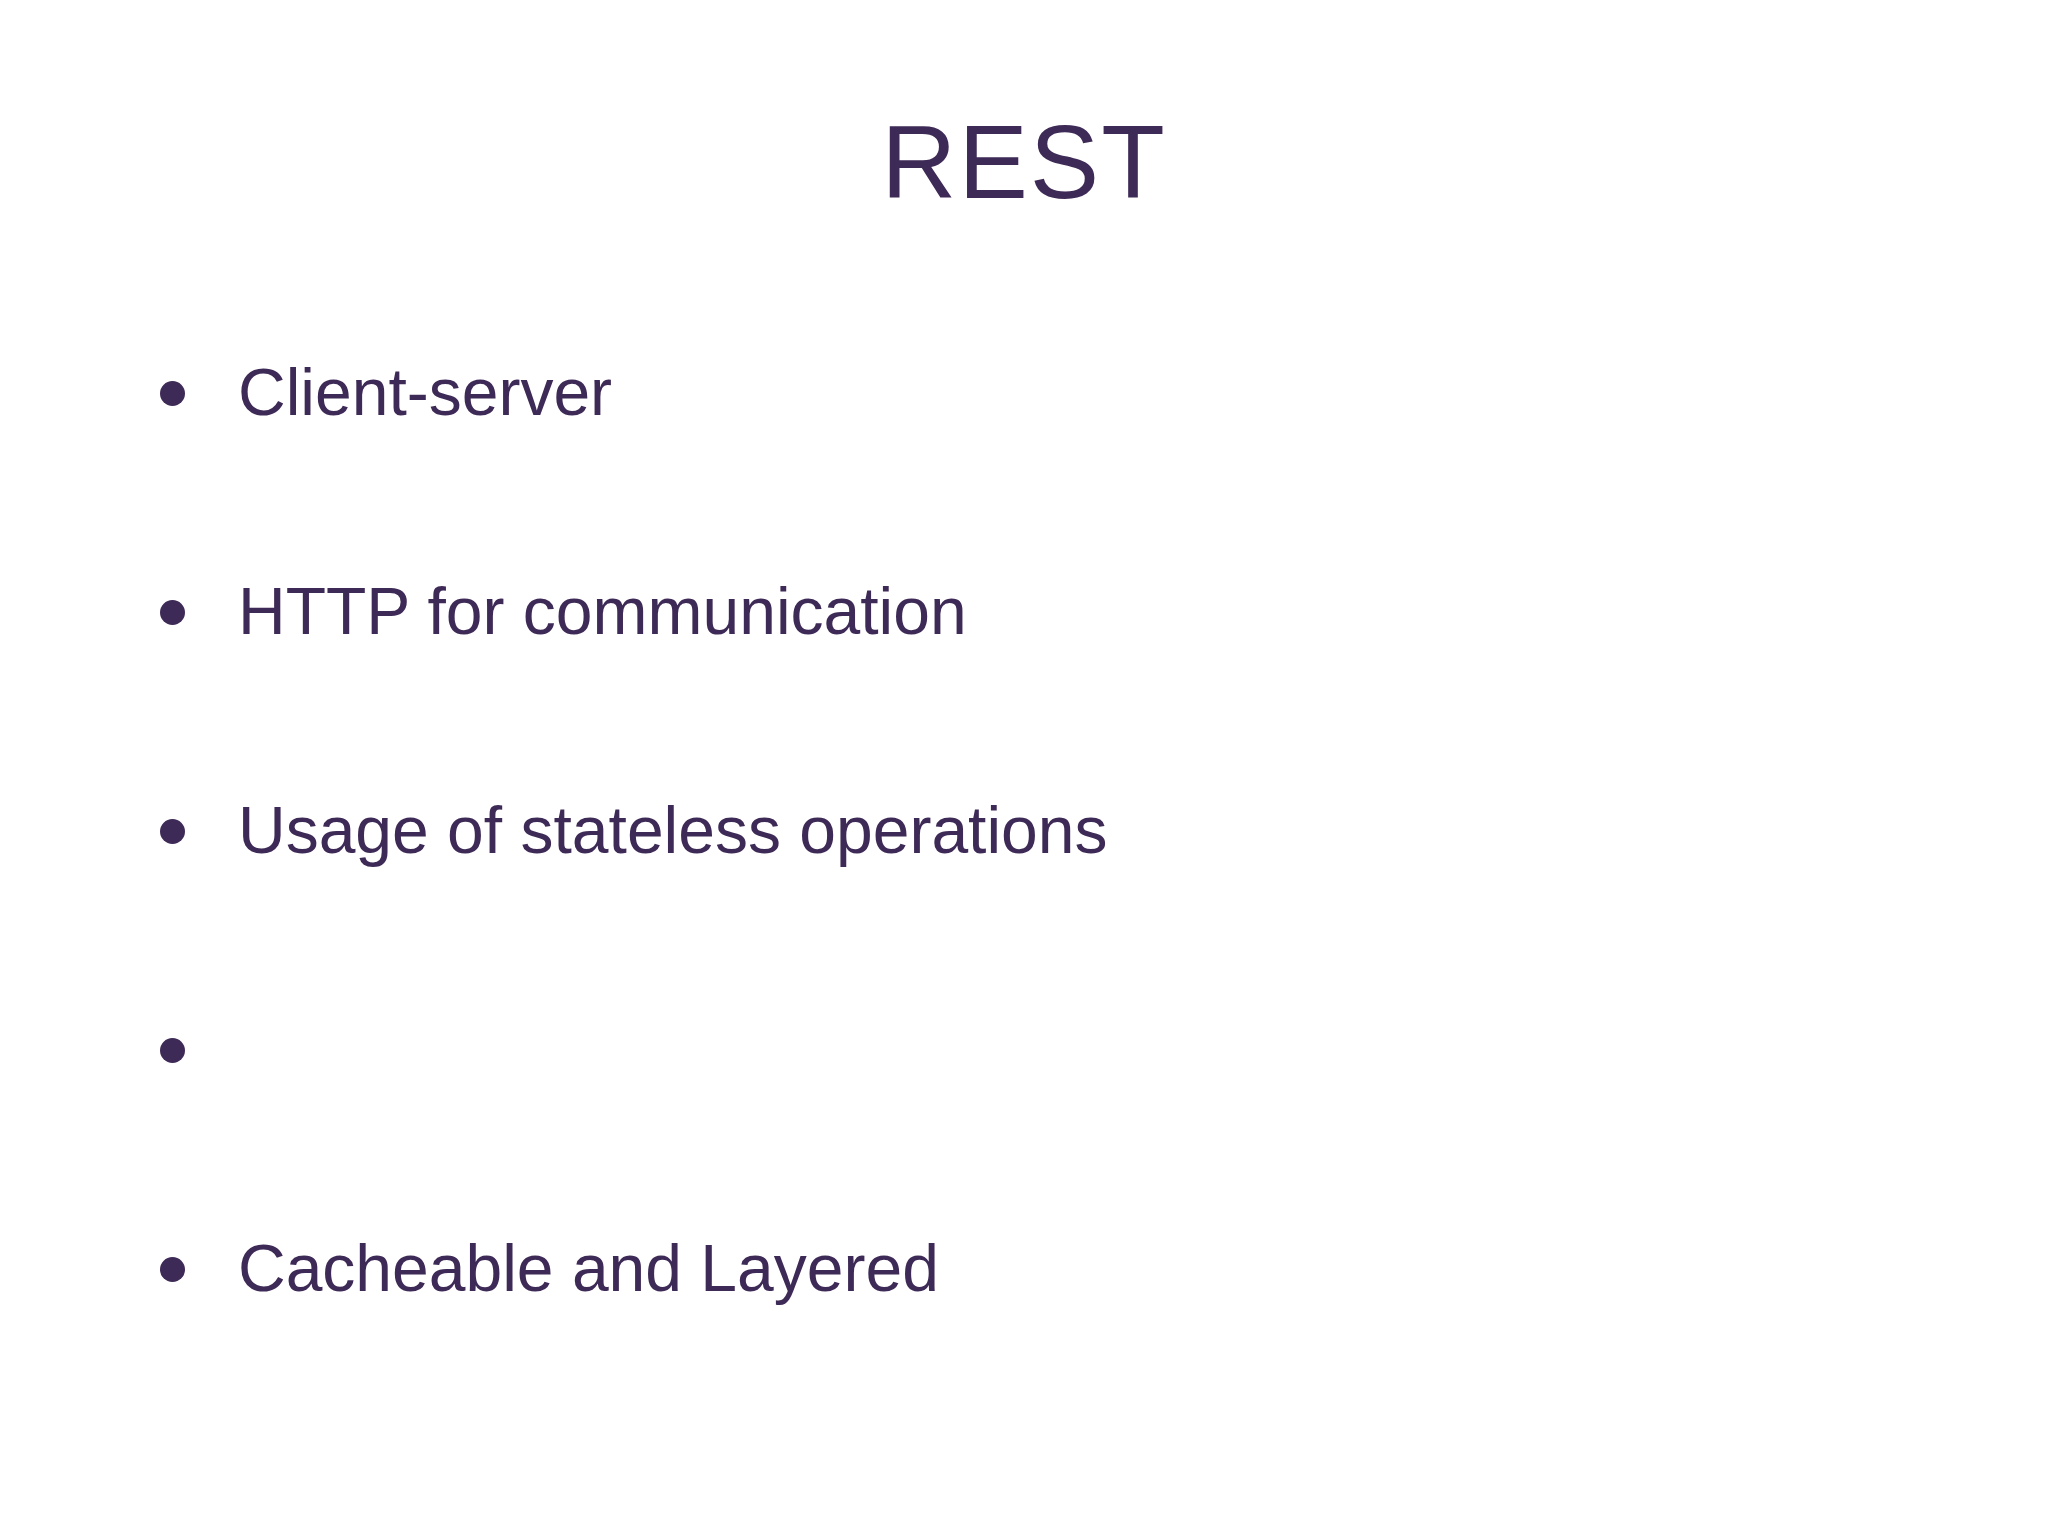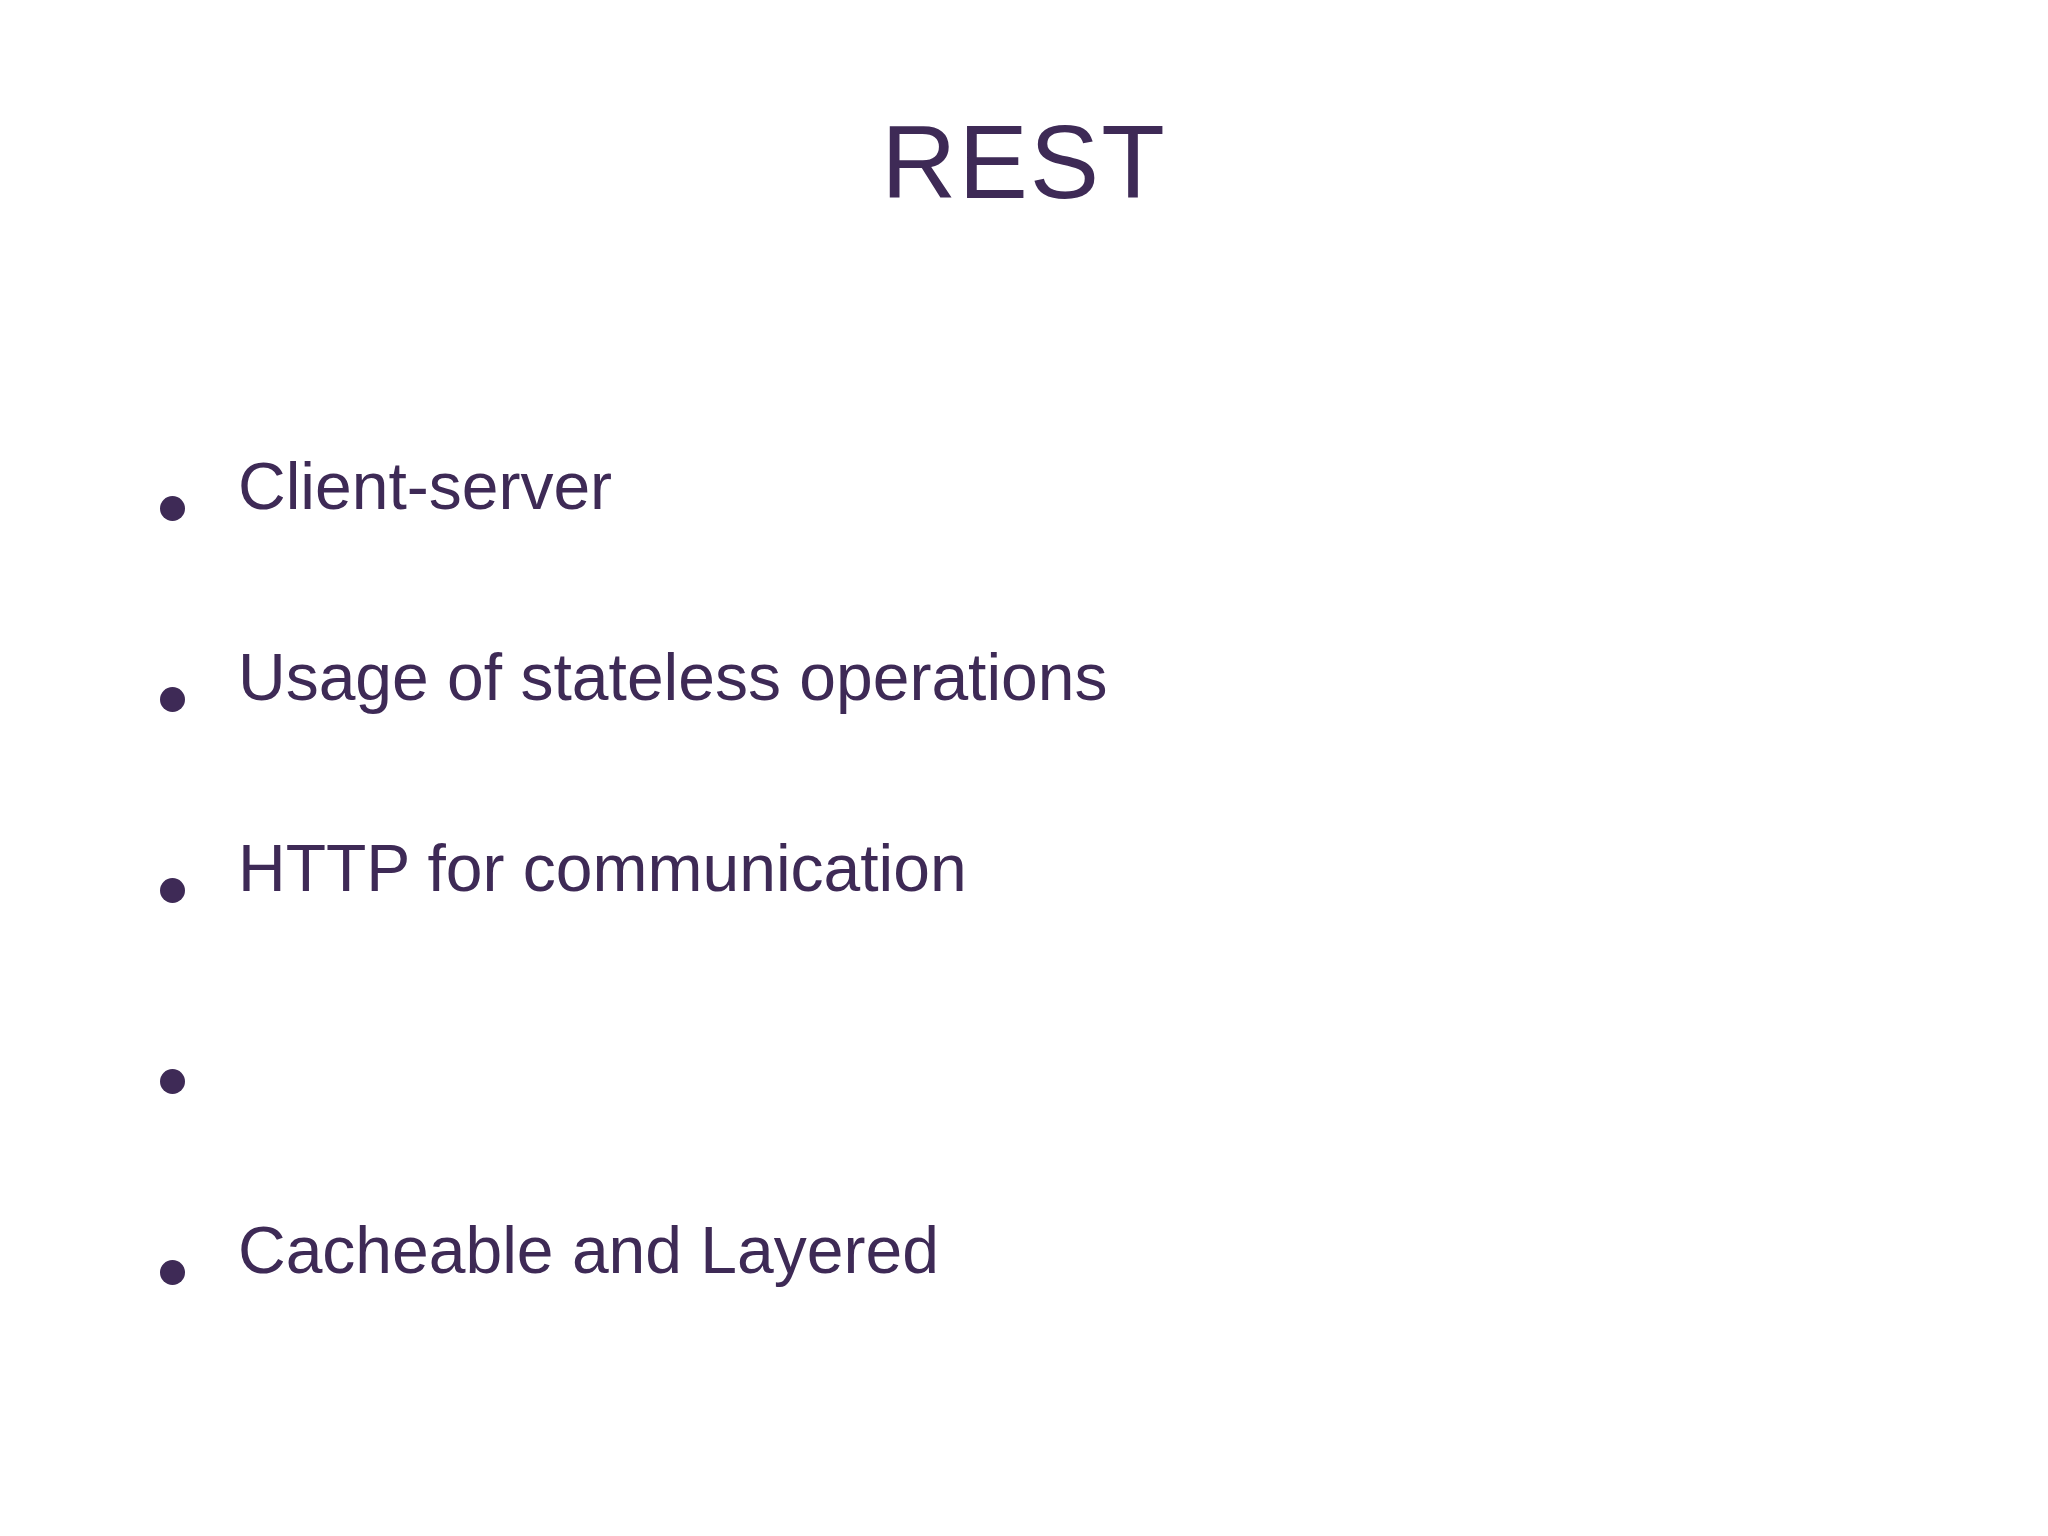--- a/index.html
+++ b/index.html
@@ -38,26 +38,27 @@
   }
   .bullet-list {
     position: absolute;
     top: 330px;
     left: 160px;
     width: 1760px;
     list-style: none;
   }
   .bullet-item {
     display: flex;
-    align-items: flex-end;
+    align-items: flex-start;
     height: 191px;
     font-size: 66px;
     font-weight: 300;
     line-height: 1.05;
     color: var(--text-color);
+    margin-top: 28px;
   }
   .bullet-dot {
     flex: 0 0 auto;
     width: 25px;
     height: 25px;
     border-radius: 50%;
     background: var(--text-color);
     margin-top: 23px;
     margin-right: 53px;
   }
@@ -72,25 +73,25 @@
 <div class="slide">
   <h1 class="slide-title">REST</h1>
 
   <ul class="bullet-list">
     <li class="bullet-item">
       <span class="bullet-dot"></span>
       <span class="bullet-text">Client-server</span>
     </li>
     <li class="bullet-item">
       <span class="bullet-dot"></span>
-      <span class="bullet-text">Usage of stateless operations</span>
+      <span class="bullet-text">HTTP for communication</span>
     </li>
     <li class="bullet-item">
       <span class="bullet-dot"></span>
-      <span class="bullet-text">HTTP for communication</span>
+      <span class="bullet-text">Usage of stateless operations</span>
     </li>
     <li class="bullet-item">
       <span class="bullet-dot"></span>
     </li>
     <li class="bullet-item">
       <span class="bullet-dot"></span>
       <span class="bullet-text">Cacheable and Layered</span>
     </li>
   </ul>
 </div>

